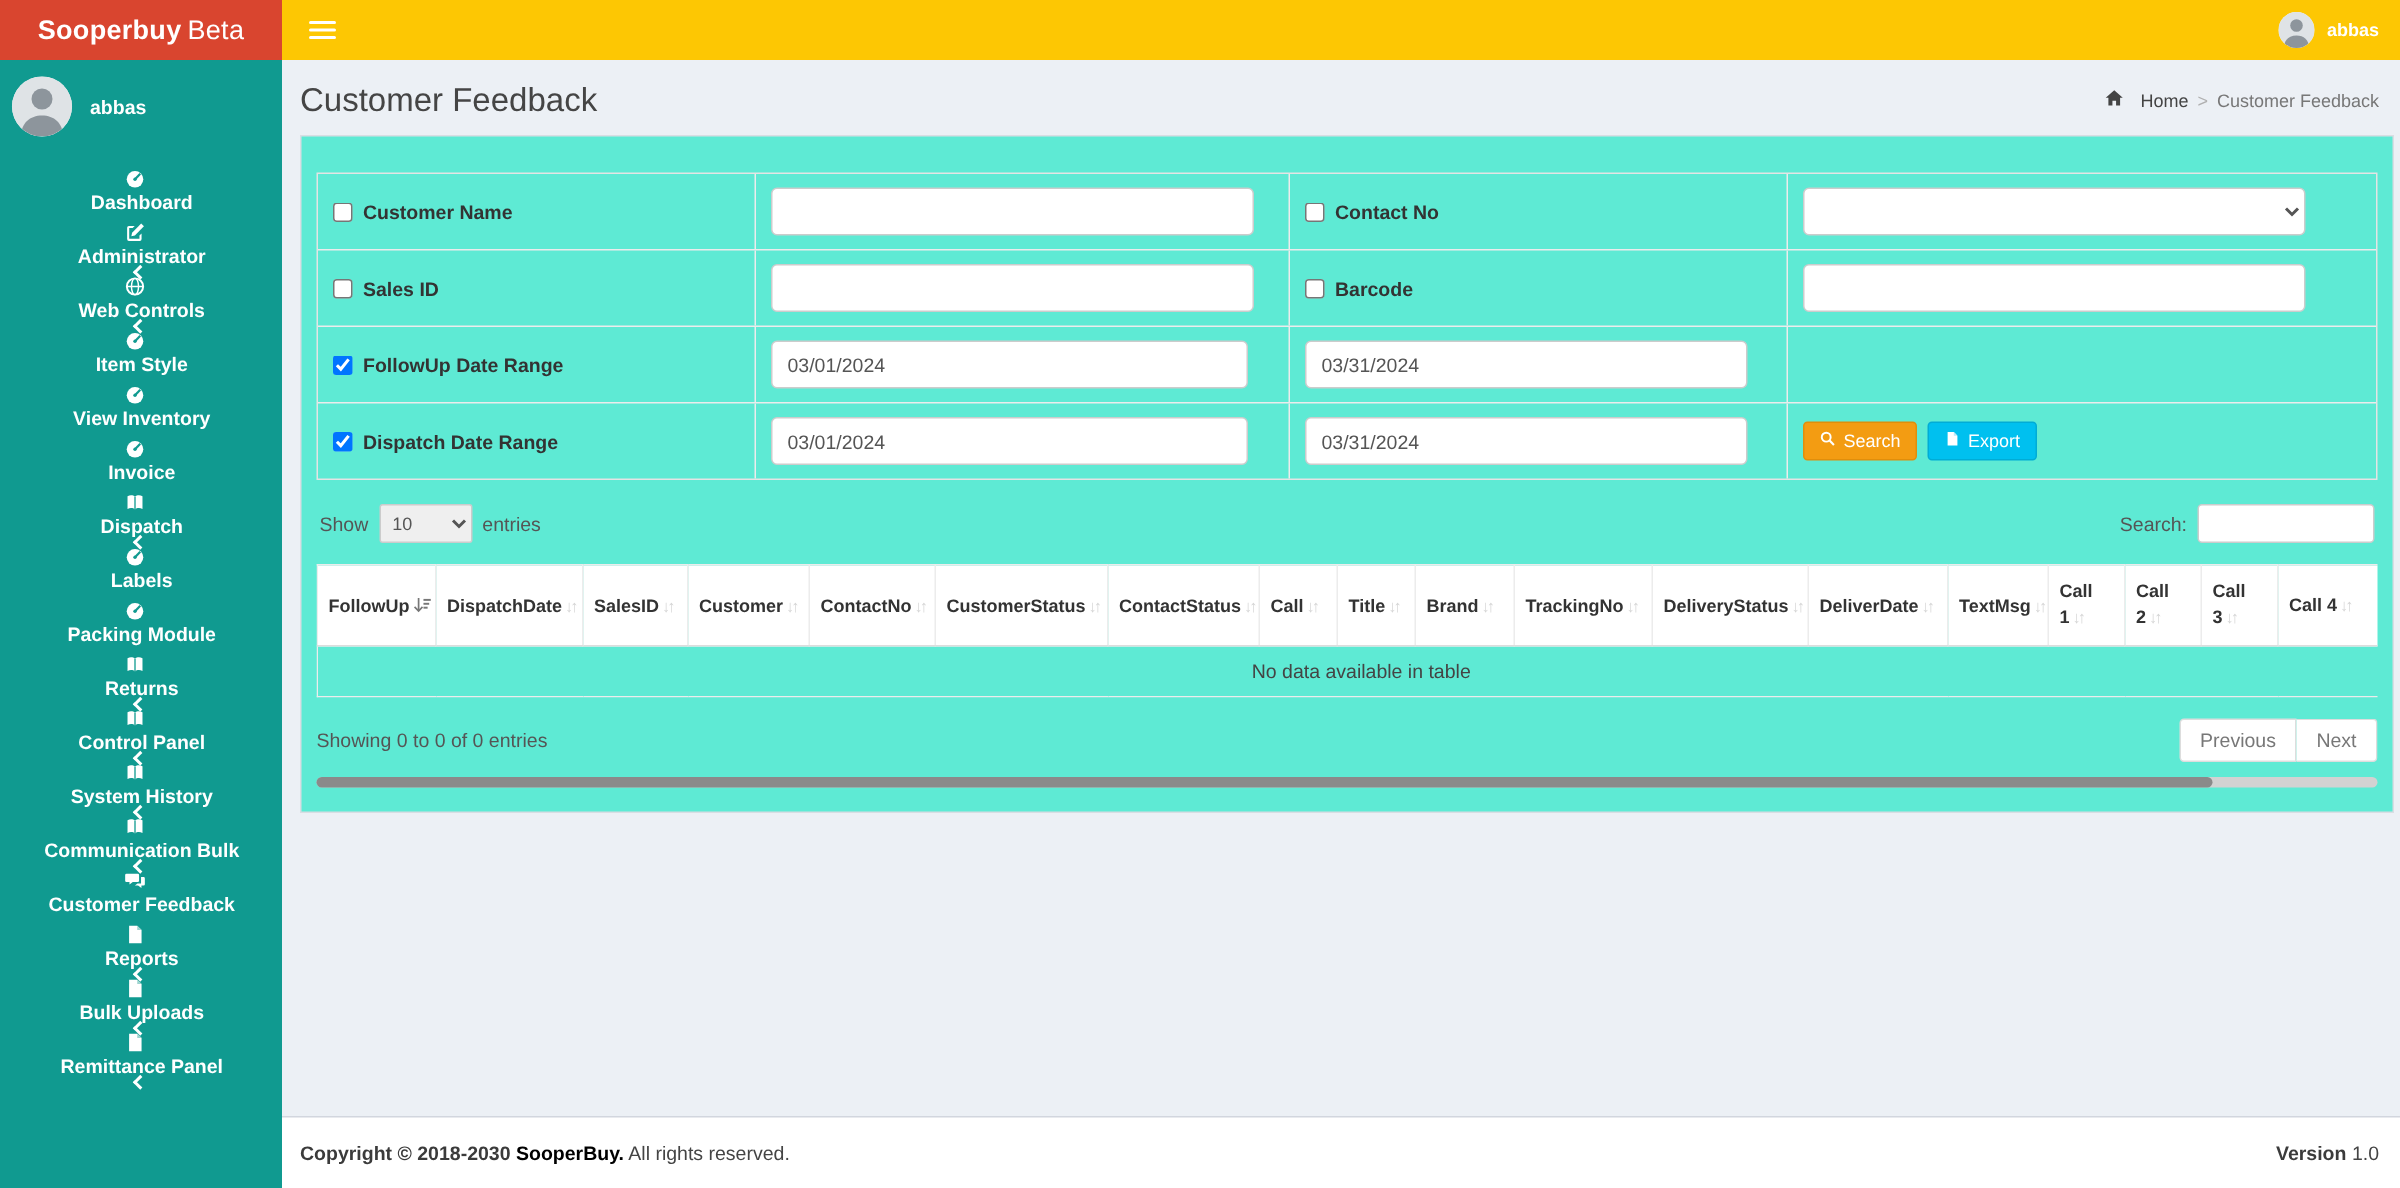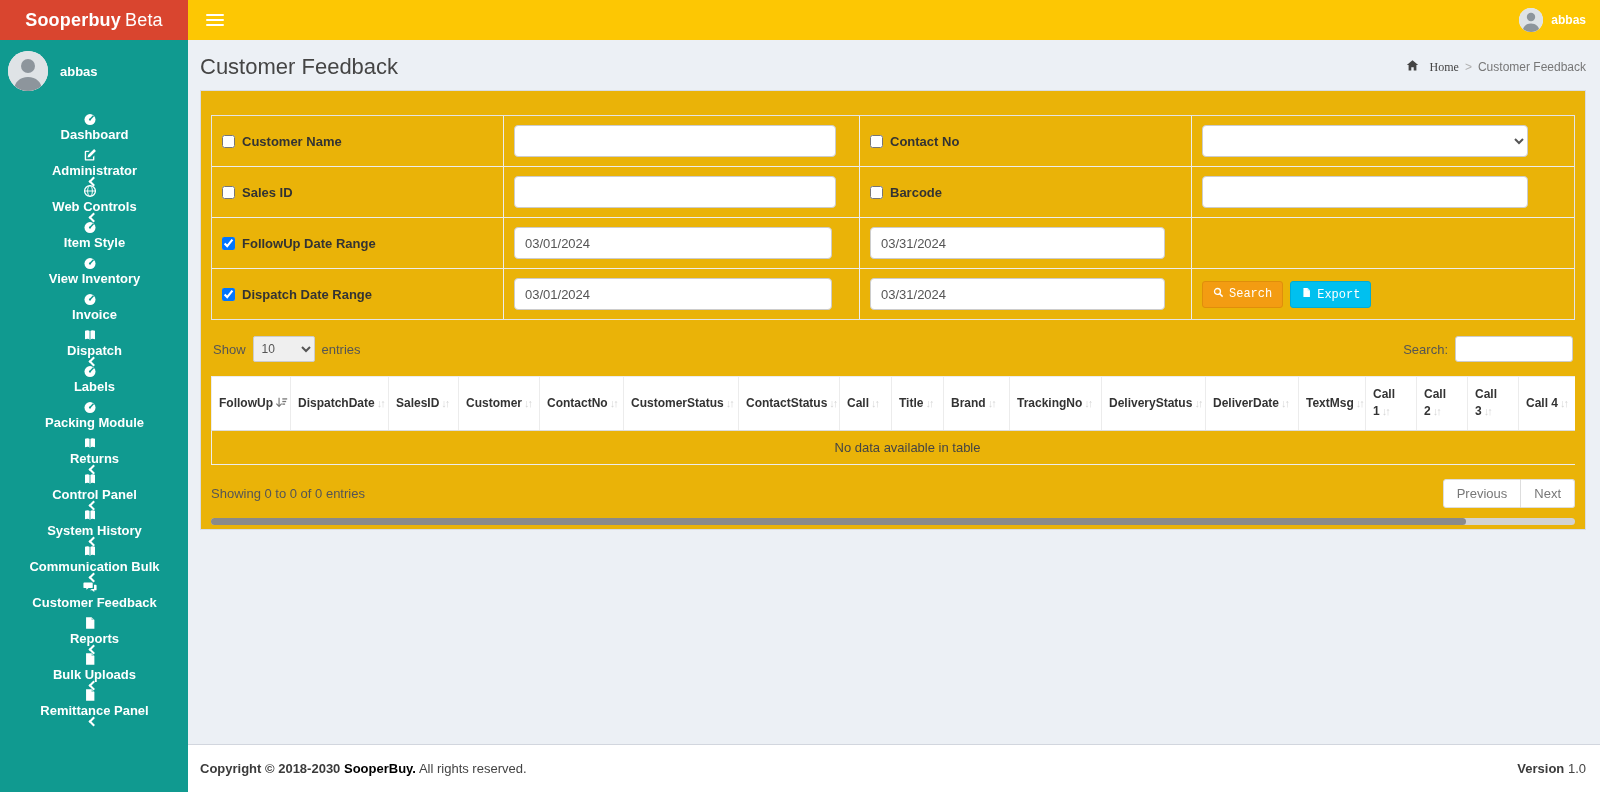--- a/index.html
+++ b/index.html
@@ -33,31 +33,31 @@
   .mi-icon svg { width:14px; height:14px; }
   .mi-label { flex:1; white-space:nowrap; }
   .chev { width:7px; height:7px; border-left:2px solid #fff; border-bottom:2px solid #fff; transform:rotate(45deg); margin-right:3px; flex-shrink:0; }
 
   
   .content-header { display:flex; align-items:center; justify-content:space-between; padding:14px 14px 10px 12px; }
   .page-title { font-size:22px; font-weight:normal; color:#454545; }
   .breadcrumb { font-size:12px; color:#444; display:flex; align-items:center; gap:6px; }
   .breadcrumb .sep { color:#b0b0b0; }
   .breadcrumb .active { color:#777; }
-  .crumb-home { display:flex; align-items:center; gap:11px; cursor:pointer;font-family:Liberation Serif, serif; }
-
-  
-  .box { background:#eab308; border:1px solid #d9dde3; margin:0 14px 0 12px; padding:12px 10px 4px 10px; }
+  .crumb-home { display:flex; align-items:center; gap:11px; cursor:pointer; }
+
+  
+  .box { background:#5eead4; border:1px solid #d9dde3; margin:0 4px 0 12px; padding:12px 10px 16px 10px; }
 
   
   .filter-grid { border:1px solid #e4e4e4; margin-top:12px; }
   .frow { display:grid; grid-template-columns:292px 356px 332px 1fr; border-bottom:1px solid #ececec; }
   .frow:last-child { border-bottom:none; }
   .fcell { padding:9px 10px; display:flex; align-items:center; border-right:1px solid #ececec; min-height:42px; }
-  .fcell:last-child { border-right:none;font-family:Liberation Mono, monospace; }
+  .fcell:last-child { border-right:none; }
   .fcell.lab { font-weight:bold; color:#333; gap:4px; }
   .fcell.lab input[type=checkbox]{ margin-right:3px; }
   .txt, .date-input, .big-select { height:32px; border:1px solid #ccc; border-radius:4px; padding:5px 10px; font-size:13px; color:#555; font-family:inherit; background:#fff; }
   .txt { width:96%; }
   .date-input { width:95%; }
   .col4 .txt, .col4 .big-select { width:90%; }
   .btns { gap:7px; }
   .btn { display:inline-flex; align-items:center; gap:5px; border-radius:3px; font-size:12px; color:#fff; padding:5px 10px; border:1px solid transparent; cursor:pointer; font-family:inherit; }
   .btn svg { width:11px; height:11px; }
   .btn-search { background:#f39c12; border-color:#e08e0b; }

